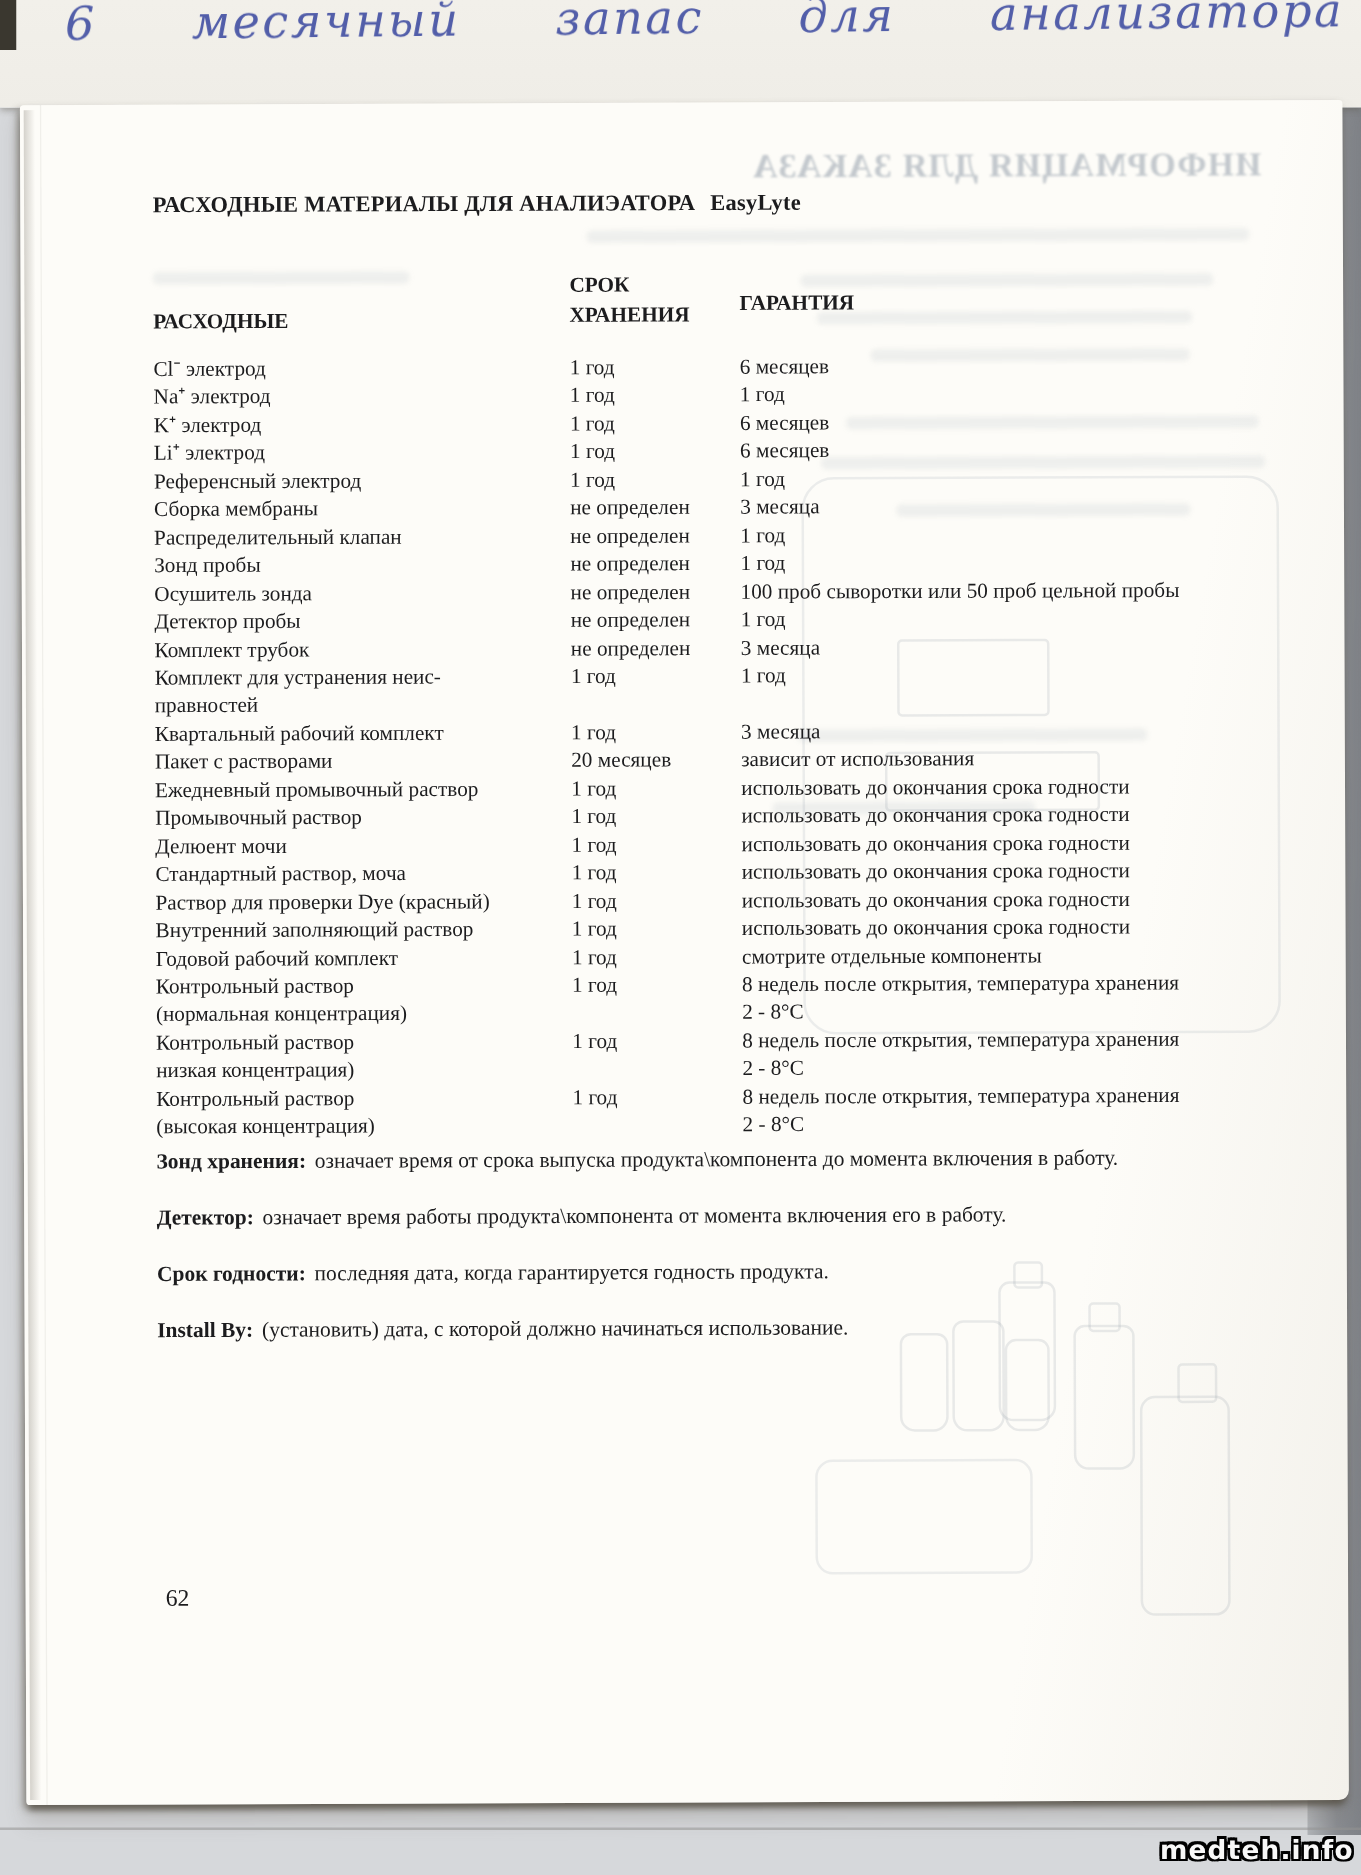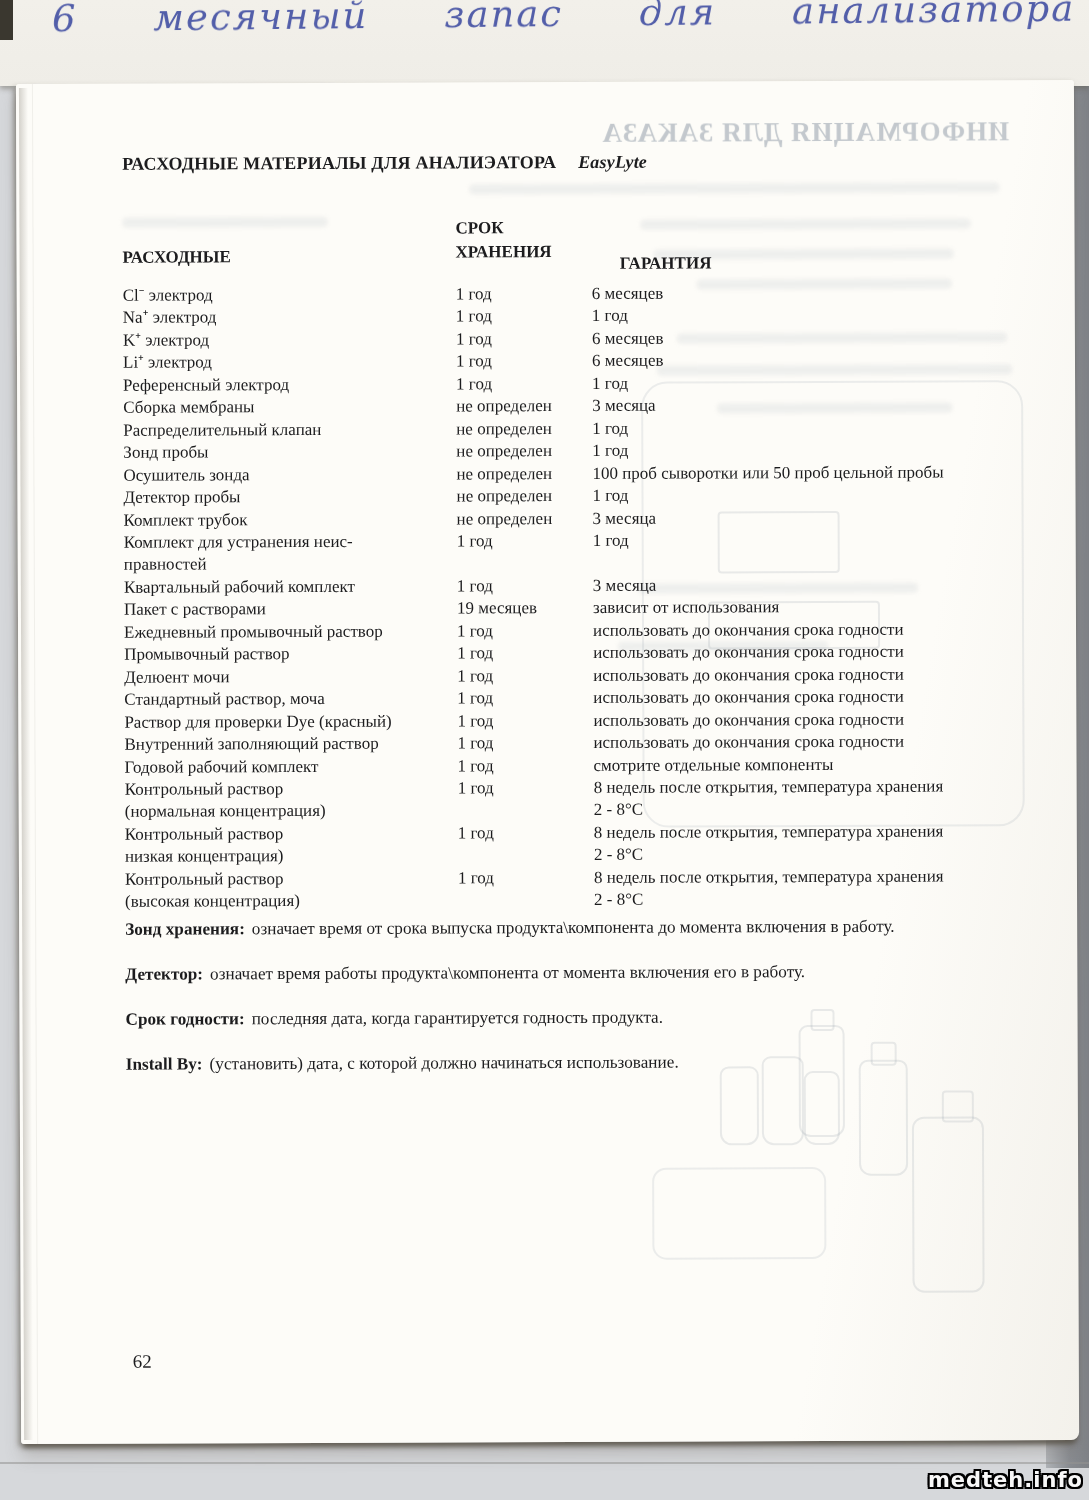--- a/index.html
+++ b/index.html
@@ -58,39 +58,39 @@
   .sheet::after{
     content:"";position:absolute;left:16px;top:0;bottom:0;width:1px;
     background:rgba(70,65,55,.07);
   }
   
   .title{
     position:absolute;left:106px;top:70px;
     font-size:18px;font-weight:bold;letter-spacing:.2px;
     white-space:nowrap;
   }
-  .brand{font-style:italic;margin-left:22px;}
+  .brand{margin-left:12px;}
   .colhead{position:absolute;font-size:17px;white-space:nowrap;font-weight:bold;}
   .h-name{left:106px;top:164px;}
   .h-srok1{left:439px;top:136px;}
   .h-srok2{left:439px;top:160px;}
-  .h-guar{left:575px;top:172px;margin-left:28px;}
+  .h-guar{left:575px;top:151px;}
   .table{
     position:absolute;left:106px;top:201px;width:884px;
     font-size:17px;line-height:22.45px;
   }
   .trow{display:grid;grid-template-columns:333px 136px 1fr;}
   .cell{white-space:pre-line;}
   .defs{
     position:absolute;left:106px;top:835px;width:872px;
     font-size:17.2px;line-height:21px;
   }
   .def{margin:0 0 24px 0;}
   .def b{margin-right:7px;}
-  .page-num{position:absolute;left:112px;top:1267px;font-size:19px;}
+  .page-num{position:absolute;left:112px;top:1185px;font-size:19px;}
   
   .watermark{
     position:absolute;right:6px;bottom:8px;
     font-family:"DejaVu Sans",sans-serif;
     font-weight:bold;font-size:21px;letter-spacing:1px;
     color:#f8f8f8;
     text-shadow:2px 0 0 #000,-2px 0 0 #000,0 2px 0 #000,0 -2px 0 #000,
                 2px 2px 0 #000,-2px -2px 0 #000,2px -2px 0 #000,-2px 2px 0 #000;
   }
   
@@ -235,21 +235,21 @@
   </div>
 
   <div class="trow">
     <div class="cell name">Квартальный рабочий комплект</div>
     <div class="cell shelf">1 год</div>
     <div class="cell warr">3 месяца</div>
   </div>
 
   <div class="trow">
     <div class="cell name">Пакет с растворами</div>
-    <div class="cell shelf">19 месяцев</div>
+    <div class="cell shelf">20 месяцев</div>
     <div class="cell warr">зависит от использования</div>
   </div>
 
   <div class="trow">
     <div class="cell name">Ежедневный промывочный раствор</div>
     <div class="cell shelf">1 год</div>
     <div class="cell warr">использовать до окончания срока годности</div>
   </div>
 
   <div class="trow">

